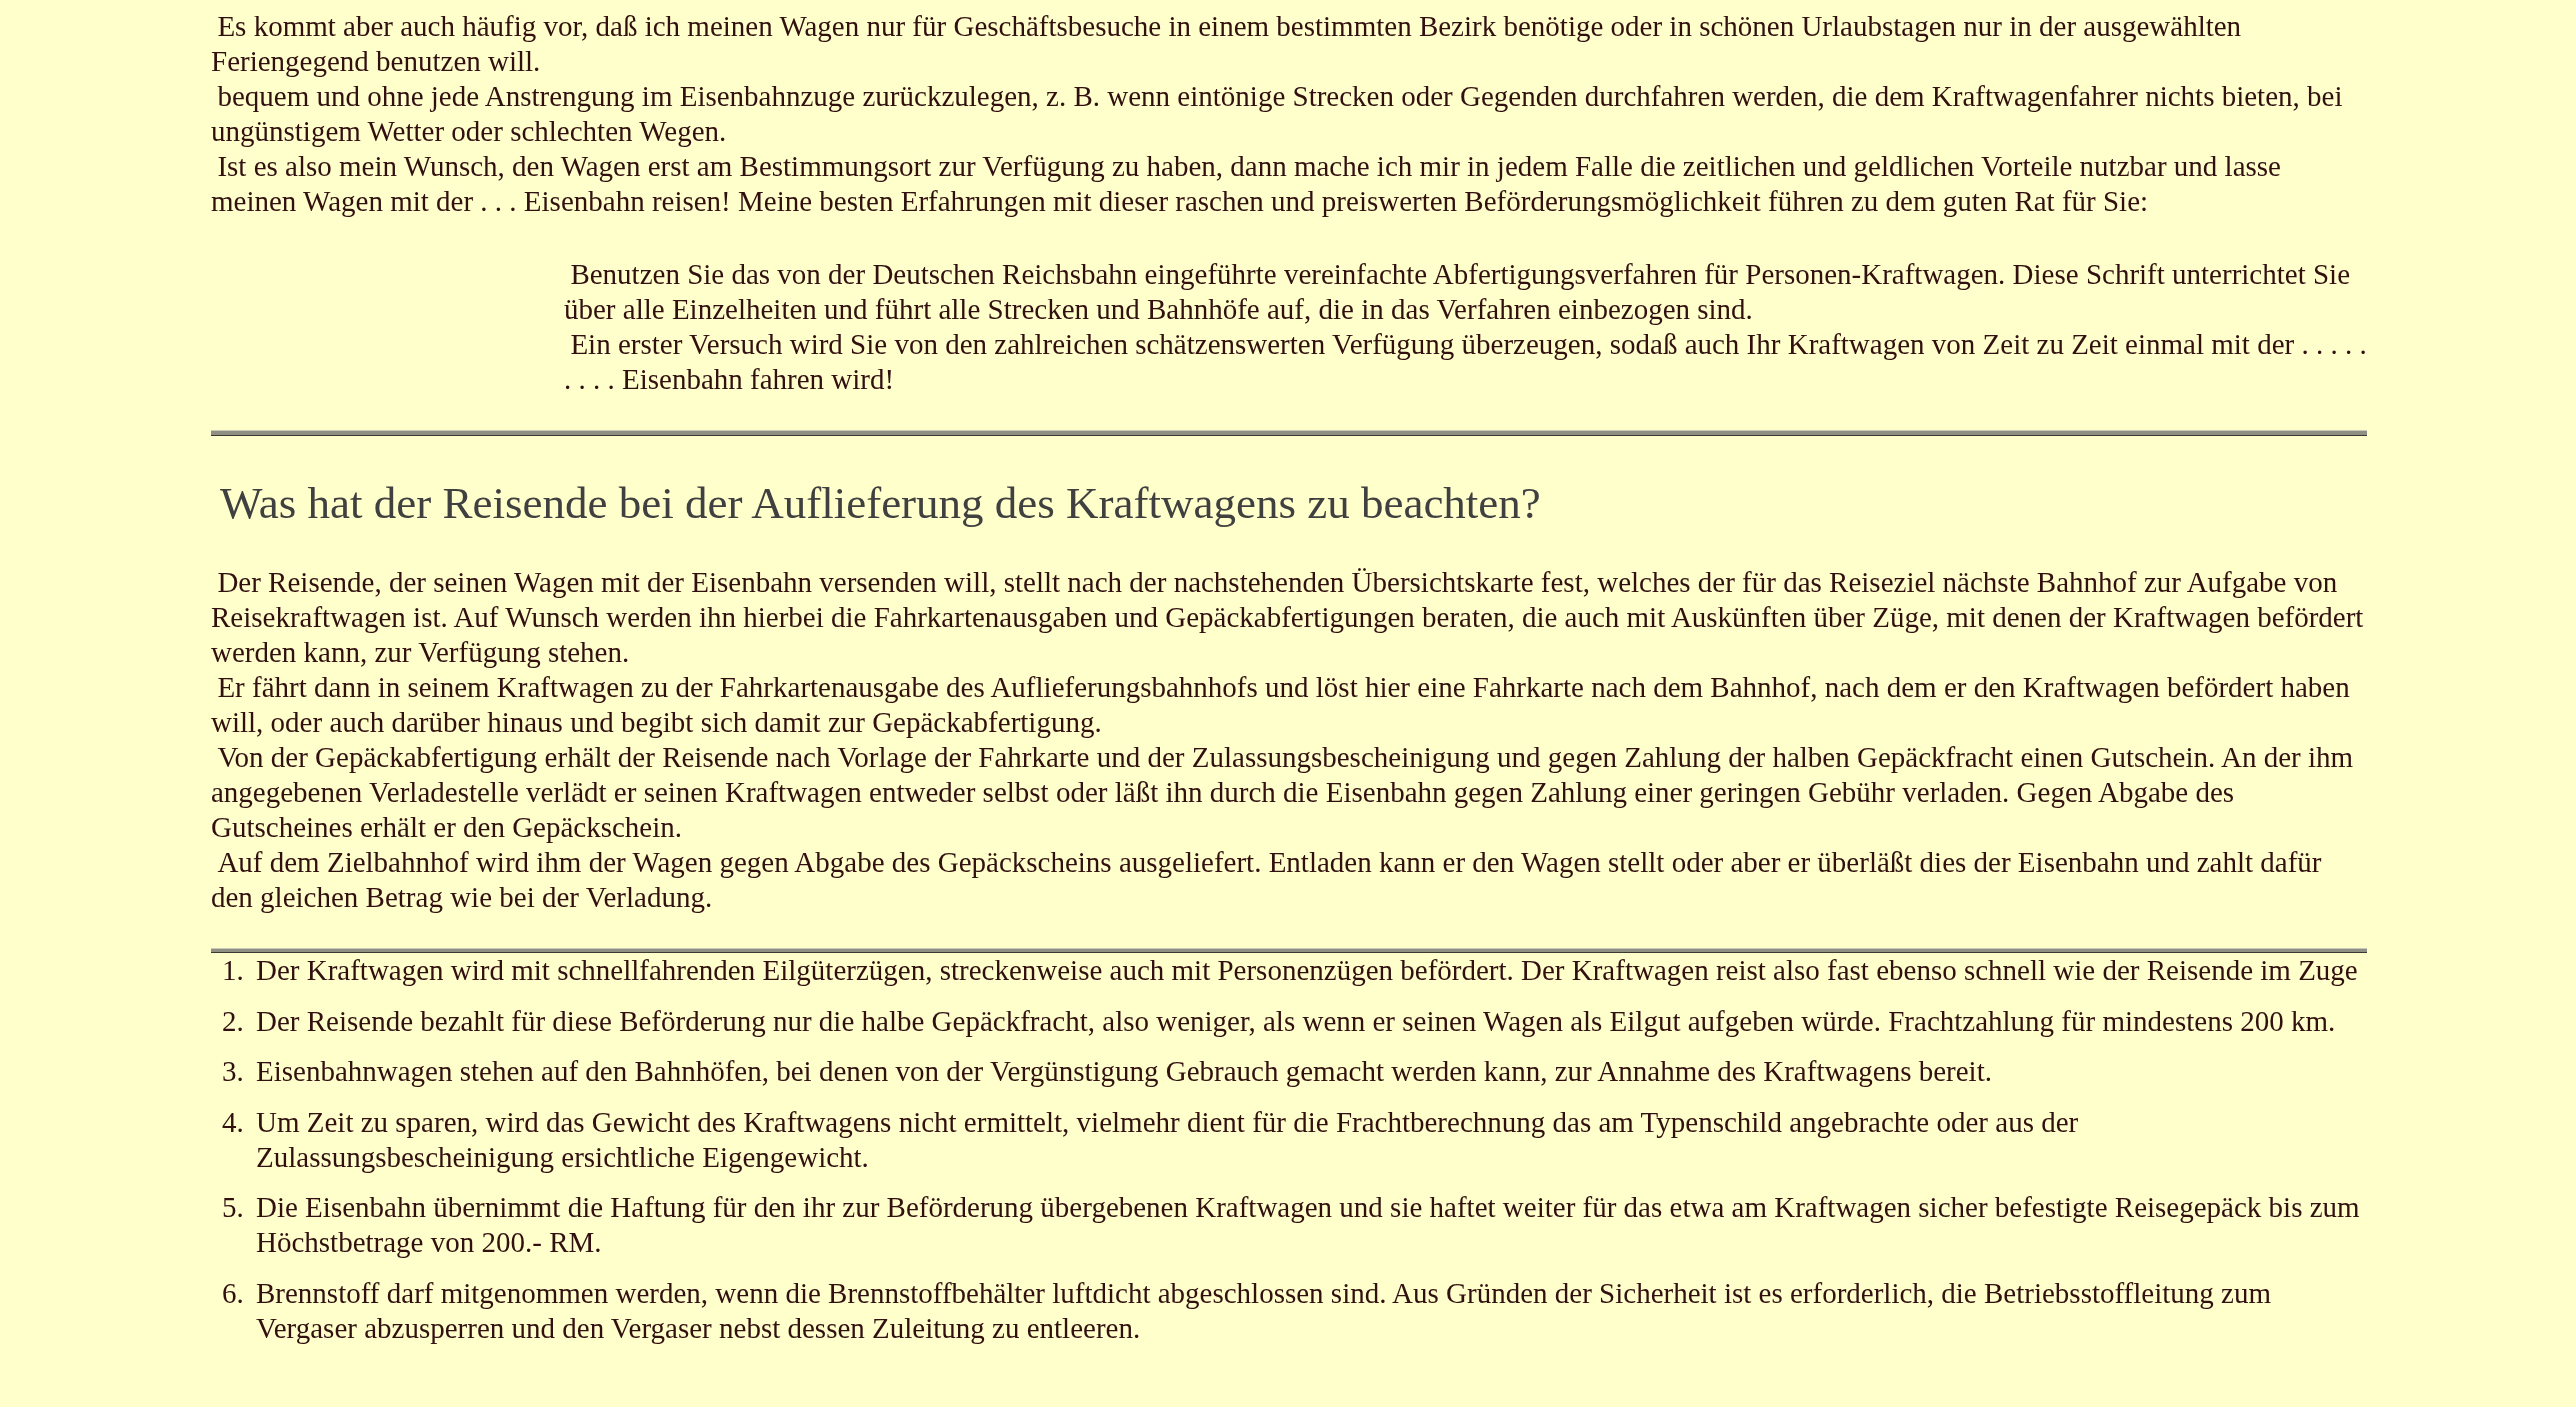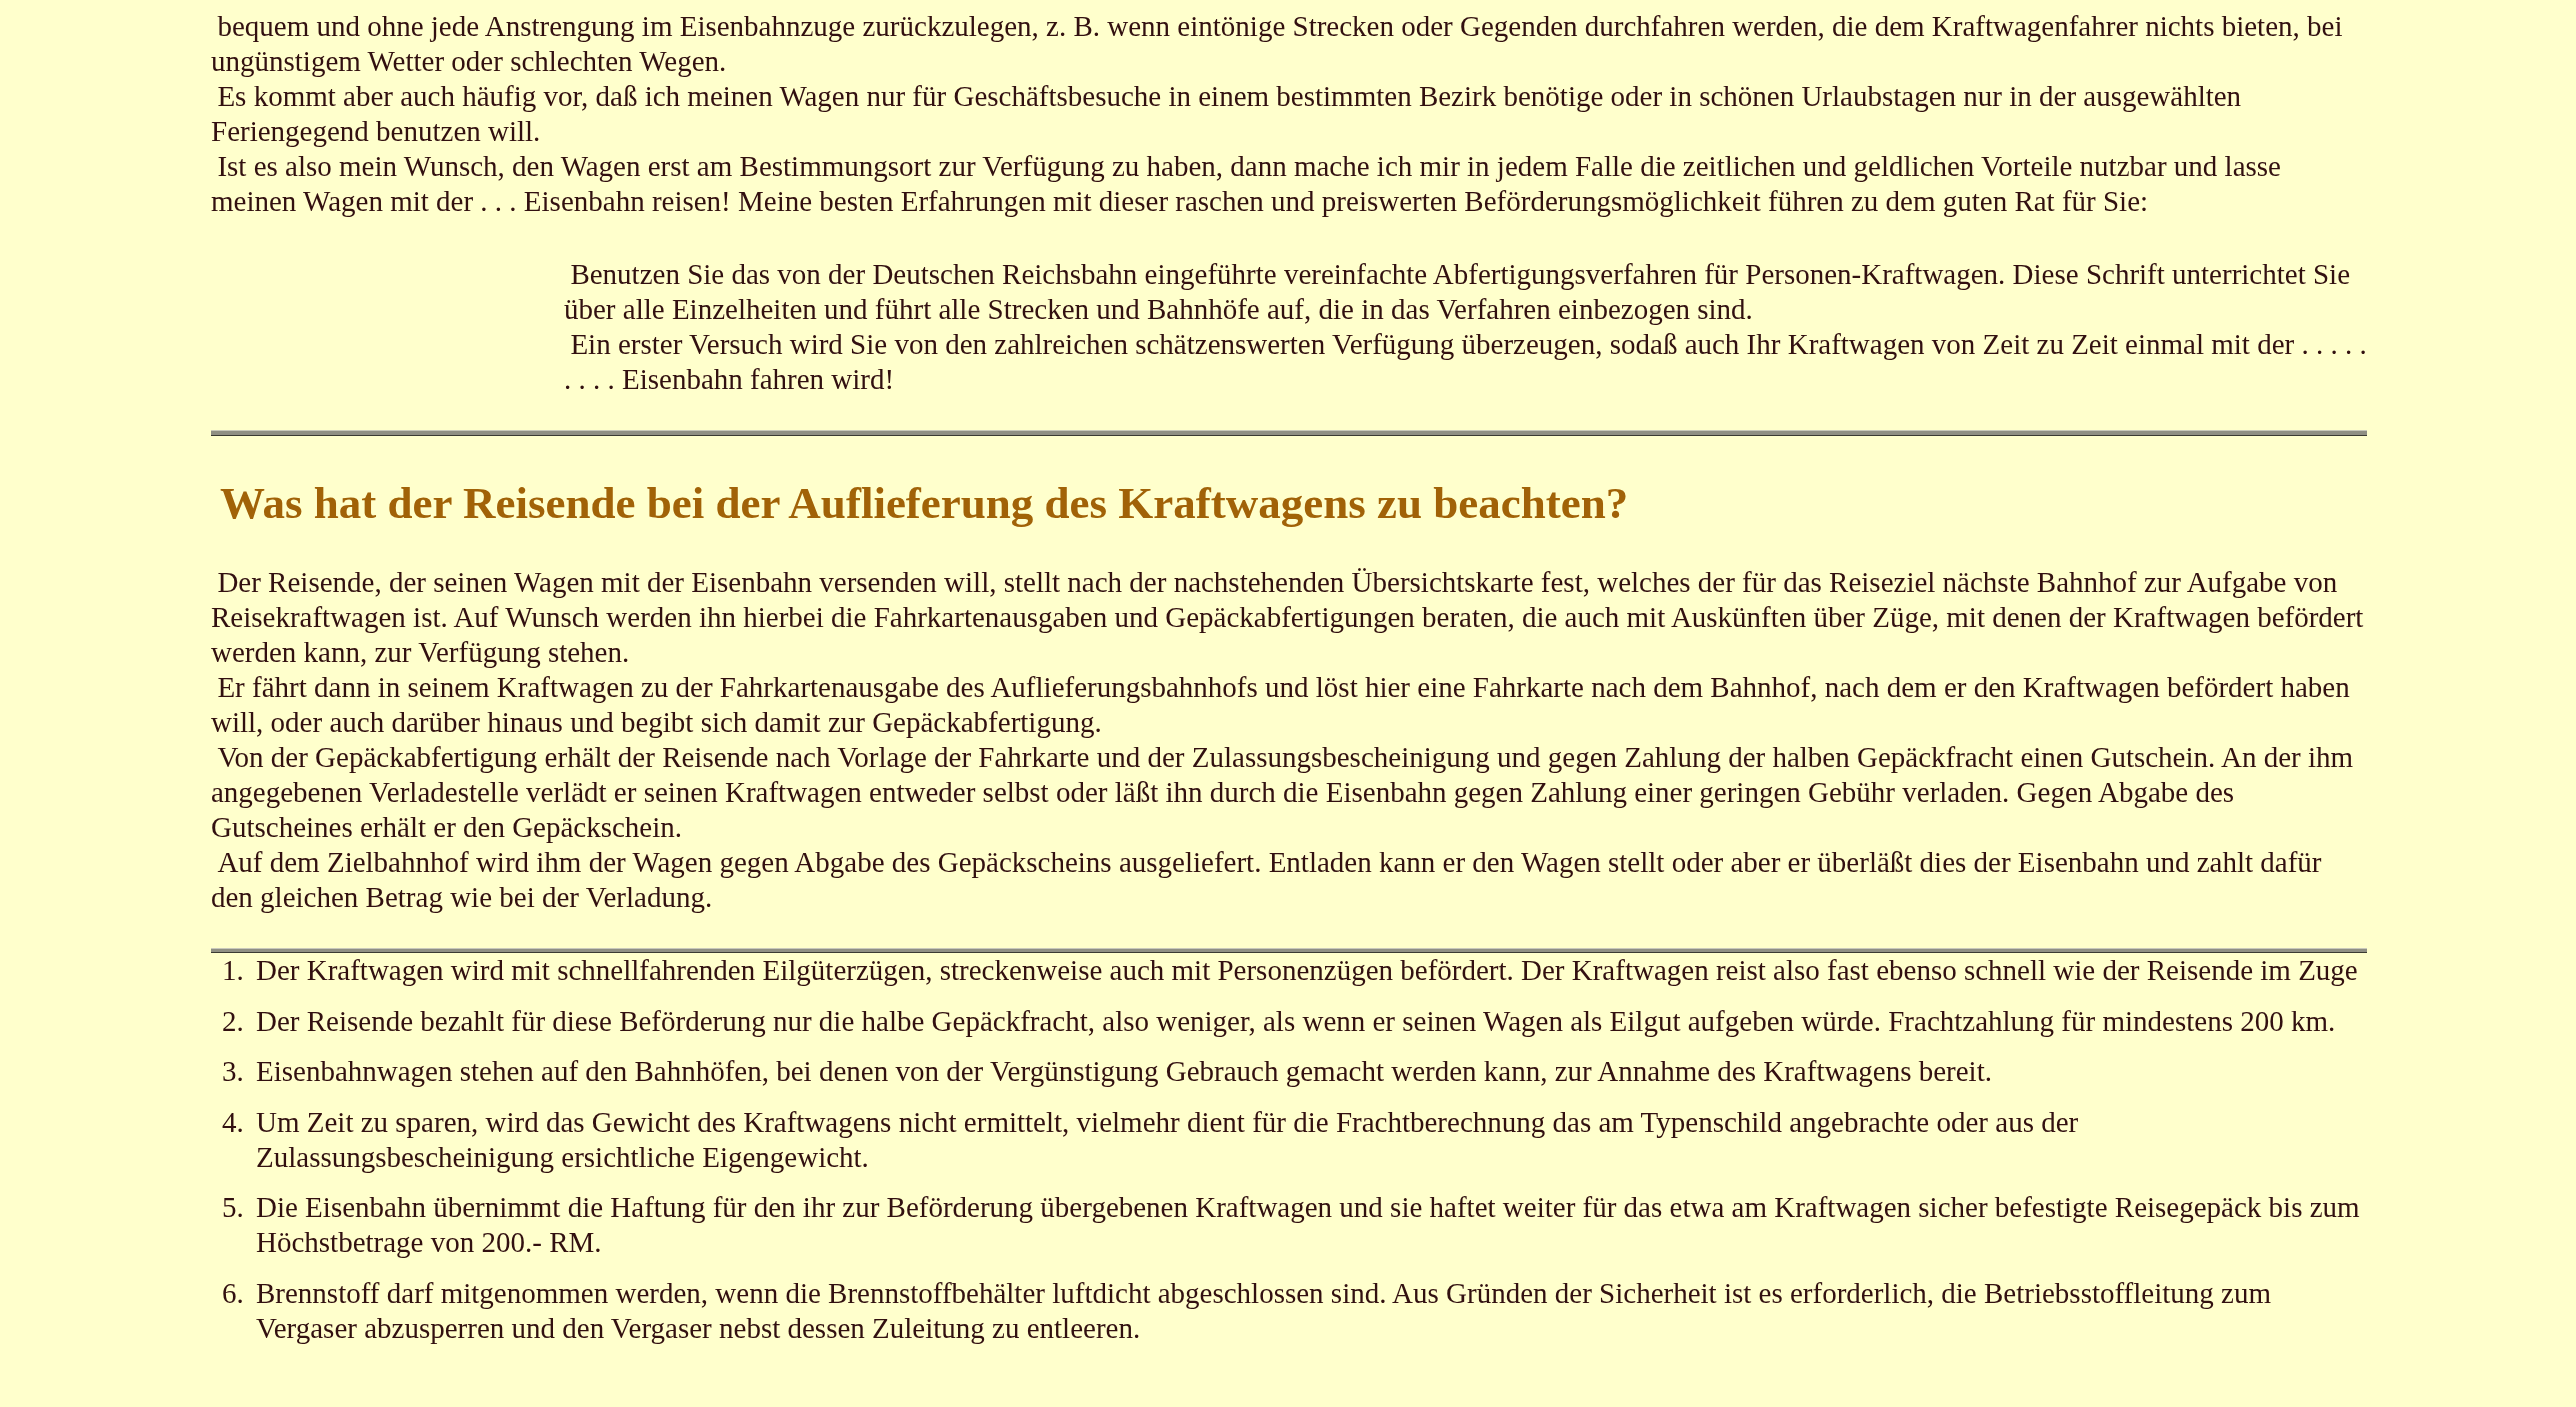--- a/index.html
+++ b/index.html
@@ -25,24 +25,24 @@
     font-weight: normal;
   }
   .rule {
     margin-top: 33px;
     height: 3.6px;
     background: #8f8f83;
     border-top: 0.9px solid #c9c9bb;
     border-bottom: 1.8px solid #3a3a32;
   }
   h2.heading {
-    color: #a16207;
+    color: #404040;
     font-size: 45px;
     line-height: 51px;
-    font-weight: bold;
+    font-weight: normal;
     margin: 42px 0 36px 9px;
   }
   ol.advantages {
     list-style: none;
     margin: 0;
     padding: 0;
   }
   ol.advantages li {
     position: relative;
     padding-left: 45px;
@@ -56,22 +56,22 @@
     left: 11px;
     top: 0;
   }
 </style>
 </head>
 <body>
 
 <main class="doc">
 
   <section>
+    <div class="para">Es kommt aber auch häufig vor, daß ich meinen Wagen nur für Geschäftsbesuche in einem bestimmten Bezirk benötige oder in schönen Urlaubstagen nur in der ausgewählten Feriengegend benutzen will.</div>
     <div class="para">bequem und ohne jede Anstrengung im Eisenbahnzuge zurückzulegen, z. B. wenn eintönige Strecken oder Gegenden durchfahren werden, die dem Kraftwagenfahrer nichts bieten, bei ungünstigem Wetter oder schlechten Wegen.</div>
-    <div class="para">Es kommt aber auch häufig vor, daß ich meinen Wagen nur für Geschäftsbesuche in einem bestimmten Bezirk benötige oder in schönen Urlaubstagen nur in der ausgewählten Feriengegend benutzen will.</div>
     <div class="para">Ist es also mein Wunsch, den Wagen erst am Bestimmungsort zur Verfügung zu haben, dann mache ich mir in jedem Falle die zeitlichen und geldlichen Vorteile nutzbar und lasse meinen Wagen mit der . . . Eisenbahn reisen! Meine besten Erfahrungen mit dieser raschen und preiswerten Beförderungsmöglichkeit führen zu dem guten Rat für Sie:</div>
   </section>
 
   <blockquote class="advice">
     <div class="para">Benutzen Sie das von der Deutschen Reichsbahn eingeführte vereinfachte Abfertigungsverfahren für Personen-Kraftwagen. Diese Schrift unterrichtet Sie über alle Einzelheiten und führt alle Strecken und Bahnhöfe auf, die in das Verfahren einbezogen sind.</div>
     <div class="para">Ein erster Versuch wird Sie von den zahlreichen schätzenswerten Verfügung überzeugen, sodaß auch Ihr Kraftwagen von Zeit zu Zeit einmal mit der . . . . . . . . . Eisenbahn fahren wird!</div>
   </blockquote>
 
   <div class="rule"></div>
 

